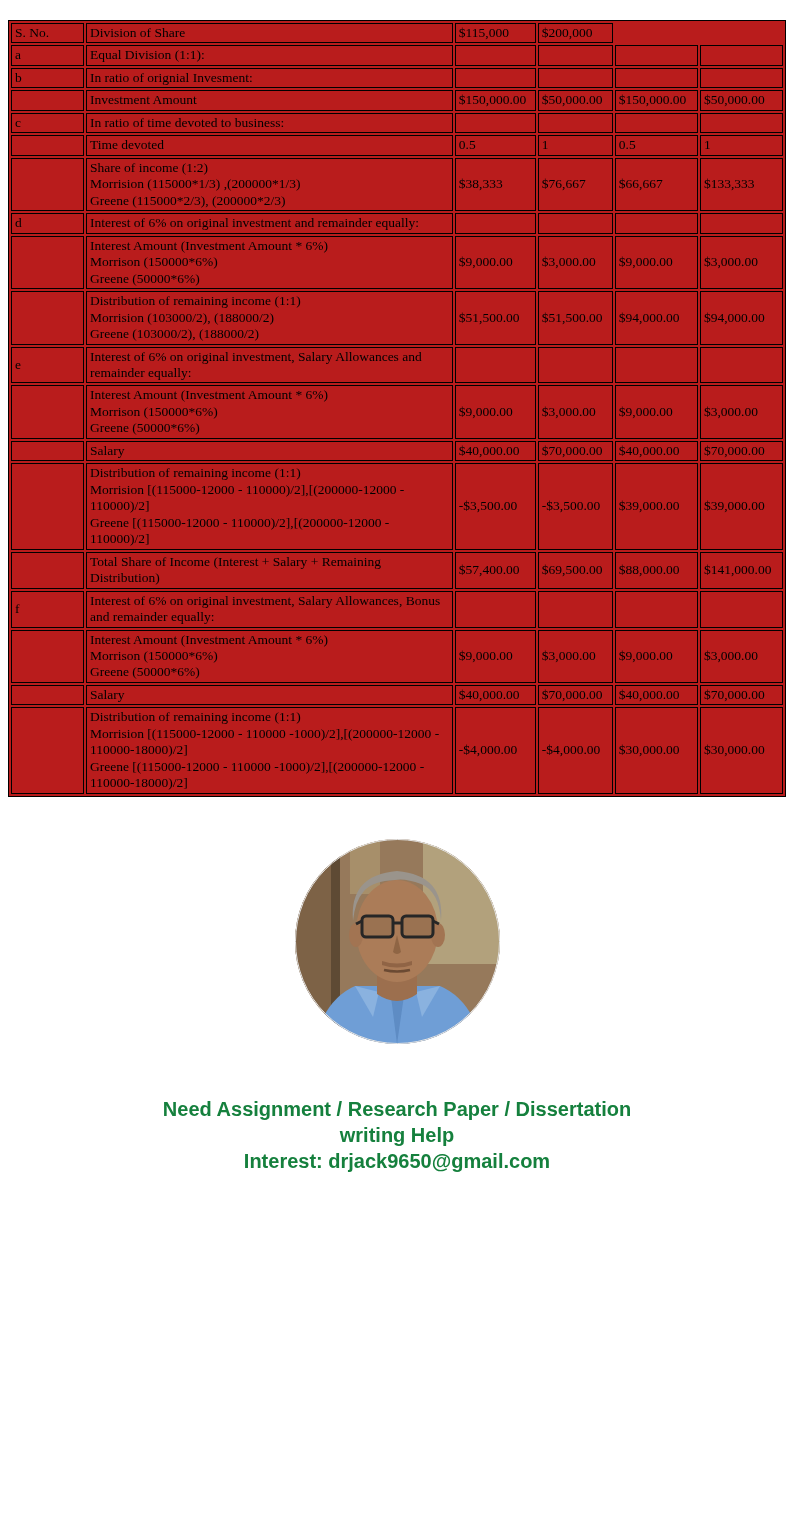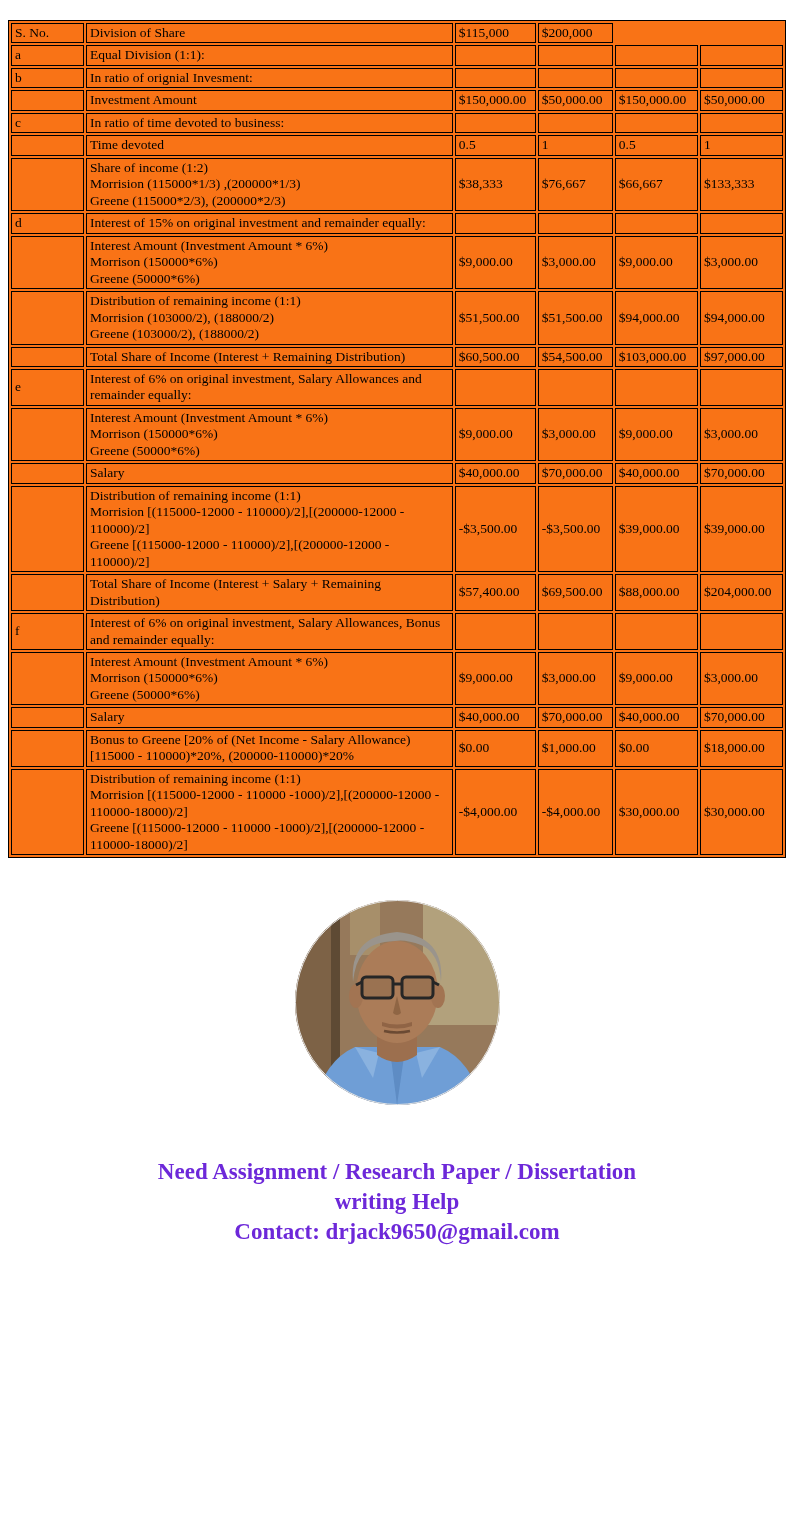--- a/index.html
+++ b/index.html
@@ -14,21 +14,21 @@
     min-height: 1523px;
     padding: 20px 8px 30px 8px;
     background: #ffffff;
   }
   table.income-table {
     border-collapse: separate;
     border-spacing: 2px;
     width: 778px;
     table-layout: fixed;
     border: 1px solid #000;
-    background: #f97316;
+    background: #b91c1c;
   }
   td.c {
     font-size: 13.5px;
     line-height: 1.22;
     padding: 1px 3px;
     vertical-align: middle;
     white-space: pre-line;
     word-wrap: break-word;
     overflow: hidden;
   }
@@ -36,25 +36,25 @@
   td.noborder { border: none; }
   td.value-cell { text-align: left; }
   .avatar-wrap {
     margin: 42px auto 0 auto;
     width: 205px;
     height: 205px;
   }
   .footer {
     margin-top: 52px;
     text-align: center;
-    font-family: Liberation Serif, serif;
+    font-family: Liberation Sans, sans-serif;
     font-weight: bold;
-    font-size: 23px;
+    font-size: 20px;
     line-height: 1.3;
-    color: #6d28d9;
+    color: #15803d;
   }
   .footer-line { white-space: pre-line; }
 </style>
 </head>
 <body>
 
 <div class="page">
 
   <table class="income-table">
     <colgroup>
@@ -119,21 +119,21 @@
           <td class="c bordered particulars-cell">Share of income (1:2)
 Morrision (115000*1/3) ,(200000*1/3)
 Greene (115000*2/3), (200000*2/3)</td>
           <td class="c bordered value-cell">$38,333</td>
           <td class="c bordered value-cell">$76,667</td>
           <td class="c bordered value-cell">$66,667</td>
           <td class="c bordered value-cell">$133,333</td>
         </tr>
         <tr>
           <td class="c bordered sno-cell">d</td>
-          <td class="c bordered particulars-cell">Interest of 15% on original investment and remainder equally:</td>
+          <td class="c bordered particulars-cell">Interest of 6% on original investment and remainder equally:</td>
           <td class="c bordered value-cell"></td>
           <td class="c bordered value-cell"></td>
           <td class="c bordered value-cell"></td>
           <td class="c bordered value-cell"></td>
         </tr>
         <tr>
           <td class="c bordered sno-cell"></td>
           <td class="c bordered particulars-cell">Interest Amount (Investment Amount * 6%)
 Morrison (150000*6%)
 Greene (50000*6%)</td>
@@ -146,28 +146,20 @@
           <td class="c bordered sno-cell"></td>
           <td class="c bordered particulars-cell">Distribution of remaining income (1:1)
 Morrision (103000/2), (188000/2)
 Greene (103000/2), (188000/2)</td>
           <td class="c bordered value-cell">$51,500.00</td>
           <td class="c bordered value-cell">$51,500.00</td>
           <td class="c bordered value-cell">$94,000.00</td>
           <td class="c bordered value-cell">$94,000.00</td>
         </tr>
         <tr>
-          <td class="c bordered sno-cell"></td>
-          <td class="c bordered particulars-cell">Total Share of Income (Interest + Remaining Distribution)</td>
-          <td class="c bordered value-cell">$60,500.00</td>
-          <td class="c bordered value-cell">$54,500.00</td>
-          <td class="c bordered value-cell">$103,000.00</td>
-          <td class="c bordered value-cell">$97,000.00</td>
-        </tr>
-        <tr>
           <td class="c bordered sno-cell">e</td>
           <td class="c bordered particulars-cell">Interest of 6% on original investment, Salary Allowances and remainder equally:</td>
           <td class="c bordered value-cell"></td>
           <td class="c bordered value-cell"></td>
           <td class="c bordered value-cell"></td>
           <td class="c bordered value-cell"></td>
         </tr>
         <tr>
           <td class="c bordered sno-cell"></td>
           <td class="c bordered particulars-cell">Interest Amount (Investment Amount * 6%)
@@ -195,21 +187,21 @@
           <td class="c bordered value-cell">-$3,500.00</td>
           <td class="c bordered value-cell">$39,000.00</td>
           <td class="c bordered value-cell">$39,000.00</td>
         </tr>
         <tr>
           <td class="c bordered sno-cell"></td>
           <td class="c bordered particulars-cell">Total Share of Income (Interest + Salary + Remaining Distribution)</td>
           <td class="c bordered value-cell">$57,400.00</td>
           <td class="c bordered value-cell">$69,500.00</td>
           <td class="c bordered value-cell">$88,000.00</td>
-          <td class="c bordered value-cell">$204,000.00</td>
+          <td class="c bordered value-cell">$141,000.00</td>
         </tr>
         <tr>
           <td class="c bordered sno-cell">f</td>
           <td class="c bordered particulars-cell">Interest of 6% on original investment, Salary Allowances, Bonus and remainder equally:</td>
           <td class="c bordered value-cell"></td>
           <td class="c bordered value-cell"></td>
           <td class="c bordered value-cell"></td>
           <td class="c bordered value-cell"></td>
         </tr>
         <tr>
@@ -222,29 +214,20 @@
           <td class="c bordered value-cell">$9,000.00</td>
           <td class="c bordered value-cell">$3,000.00</td>
         </tr>
         <tr>
           <td class="c bordered sno-cell"></td>
           <td class="c bordered particulars-cell">Salary</td>
           <td class="c bordered value-cell">$40,000.00</td>
           <td class="c bordered value-cell">$70,000.00</td>
           <td class="c bordered value-cell">$40,000.00</td>
           <td class="c bordered value-cell">$70,000.00</td>
-        </tr>
-        <tr>
-          <td class="c bordered sno-cell"></td>
-          <td class="c bordered particulars-cell">Bonus to Greene [20% of (Net Income - Salary Allowance)
-[115000 - 110000)*20%, (200000-110000)*20%</td>
-          <td class="c bordered value-cell">$0.00</td>
-          <td class="c bordered value-cell">$1,000.00</td>
-          <td class="c bordered value-cell">$0.00</td>
-          <td class="c bordered value-cell">$18,000.00</td>
         </tr>
         <tr>
           <td class="c bordered sno-cell"></td>
           <td class="c bordered particulars-cell">Distribution of remaining income (1:1)
 Morrision [(115000-12000 - 110000 -1000)/2],[(200000-12000 - 110000-18000)/2]
 Greene [(115000-12000 - 110000 -1000)/2],[(200000-12000 - 110000-18000)/2]</td>
           <td class="c bordered value-cell">-$4,000.00</td>
           <td class="c bordered value-cell">-$4,000.00</td>
           <td class="c bordered value-cell">$30,000.00</td>
           <td class="c bordered value-cell">$30,000.00</td>
@@ -285,16 +268,16 @@
         <path d="M87 122 Q102 127 117 122 L117 126 Q102 131 87 126 Z" fill="#7a5136" opacity="0.55"></path>
         <path d="M89 131 Q102 134 115 131" stroke="#6b4a33" stroke-width="2.5" fill="none"></path>
       </g>
       <circle cx="102.5" cy="102.5" r="102" fill="none" stroke="#e4e4e4" stroke-width="1"></circle>
     </svg>
   </div>
 
   <div class="footer">
     <div class="footer-line">Need Assignment / Research Paper / Dissertation
 writing Help</div>
-    <div class="footer-line">Contact: drjack9650@gmail.com</div>
+    <div class="footer-line">Interest: drjack9650@gmail.com</div>
   </div>
 
 </div>
 
 </body></html>

